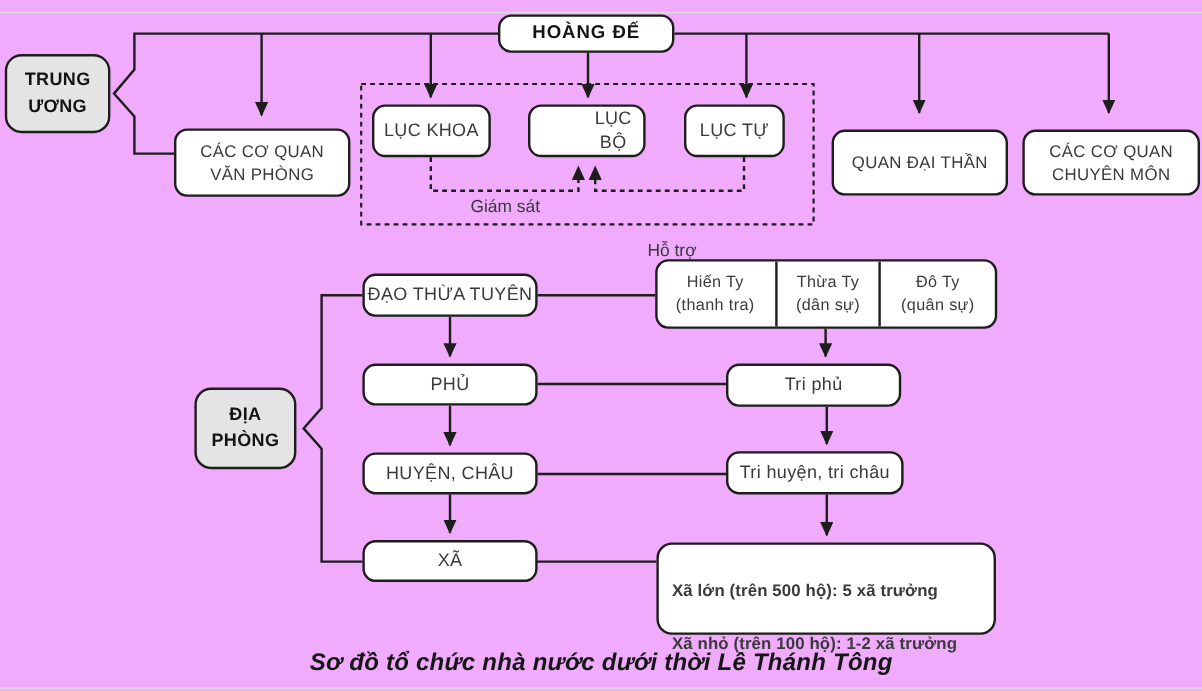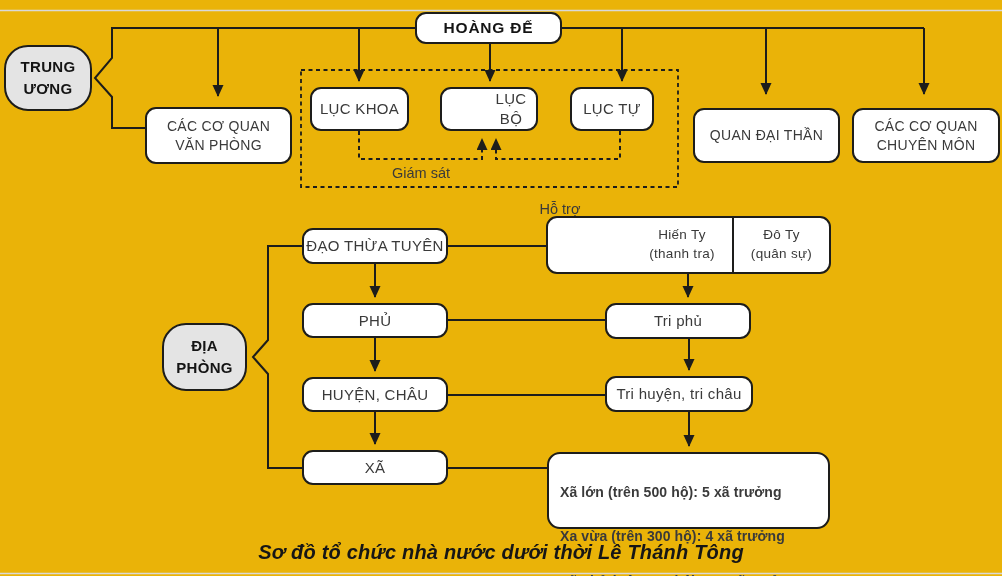--- a/index.html
+++ b/index.html
@@ -1,19 +1,19 @@
 <!DOCTYPE html>
 <html><head>
 <meta charset="utf-8">
 <style>
   html,body{margin:0;padding:0;background:#ffffff;}
   #stage{
     position:relative;
     width:1002px;height:576px;
-    background:#eab308;
+    background:#f0abfc;
     font-family:"Liberation Sans","DejaVu Sans",sans-serif;
     overflow:hidden;
   }
   #wires{position:absolute;left:0;top:0;width:1002px;height:576px;}
   .node{
     position:absolute;
     box-sizing:border-box;
     border:2px solid #1d1d1b;
     border-radius:11px;
     background:#ffffff;
@@ -21,21 +21,21 @@
     text-align:center;
     color:#3a3a3a;
     font-size:15px;
     line-height:1.32;
     letter-spacing:0.3px;
     white-space:pre-line;
   }
   .node.small{font-size:14px;}
   .node.gray{
     background:#e4e4e4;
-    border-radius:24px;
+    border-radius:14px;
     font-weight:bold;
     color:#141414;
     line-height:1.5;
     border-width:2.5px;
   }
   .node.title{
     font-weight:bold;color:#141414;letter-spacing:0.8px;font-size:15.5px;
     border-width:2.5px;
   }
   .ty{padding:0;}
@@ -133,37 +133,38 @@
 CHUYÊN MÔN</div>
 
   <div class="node gray" style="left:162px;top:323px;width:85px;height:68px;">ĐỊA
 PHÒNG</div>
 
   <div class="node" style="left:302px;top:228px;width:146px;height:36px;">ĐẠO THỪA TUYÊN</div>
 
   <div class="node ty" style="left:546px;top:216px;width:285px;height:58px;justify-content:flex-end;">
     <div class="cell" style="width:100px;">Hiến Ty
 (thanh tra)</div>
+    <div class="cell" style="width:84px;">Thừa Ty
+(dân sự)</div>
     <div class="cell" style="width:95px;">Đô Ty
 (quân sự)</div>
   </div>
 
   <div class="node" style="left:302px;top:303px;width:146px;height:35px;">PHỦ</div>
 
   <div class="node" style="left:605px;top:303px;width:146px;height:36px;">Tri phủ</div>
 
   <div class="node" style="left:302px;top:377px;width:146px;height:35px;">HUYỆN, CHÂU</div>
 
   <div class="node" style="left:605px;top:376px;width:148px;height:36px;">Tri huyện, tri châu</div>
 
   <div class="node" style="left:302px;top:450px;width:146px;height:35px;">XÃ</div>
 
   <div class="node rules" style="left:547px;top:452px;width:283px;height:77px;font-weight:bold;">
     <div>
       <div>Xã lớn (trên 500 hộ): 5 xã trưởng</div>
-      <div>Xa vừa (trên 300 hộ): 4 xã trưởng</div>
       <div>Xã nhỏ (trên 100 hộ): 1-2 xã trưởng</div>
     </div>
   </div>
 
   <div id="caption">Sơ đồ tổ chức nhà nước dưới thời Lê Thánh Tông</div>
 
 </div>
 
 </body></html>

